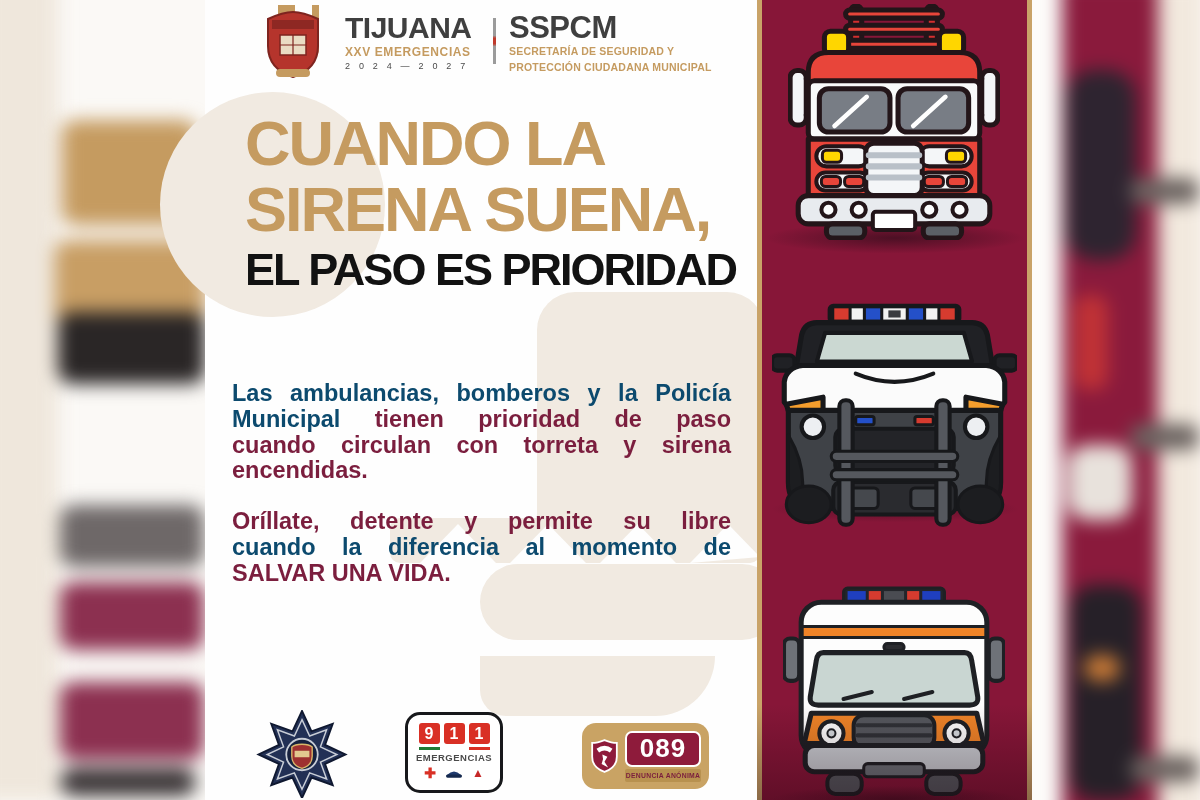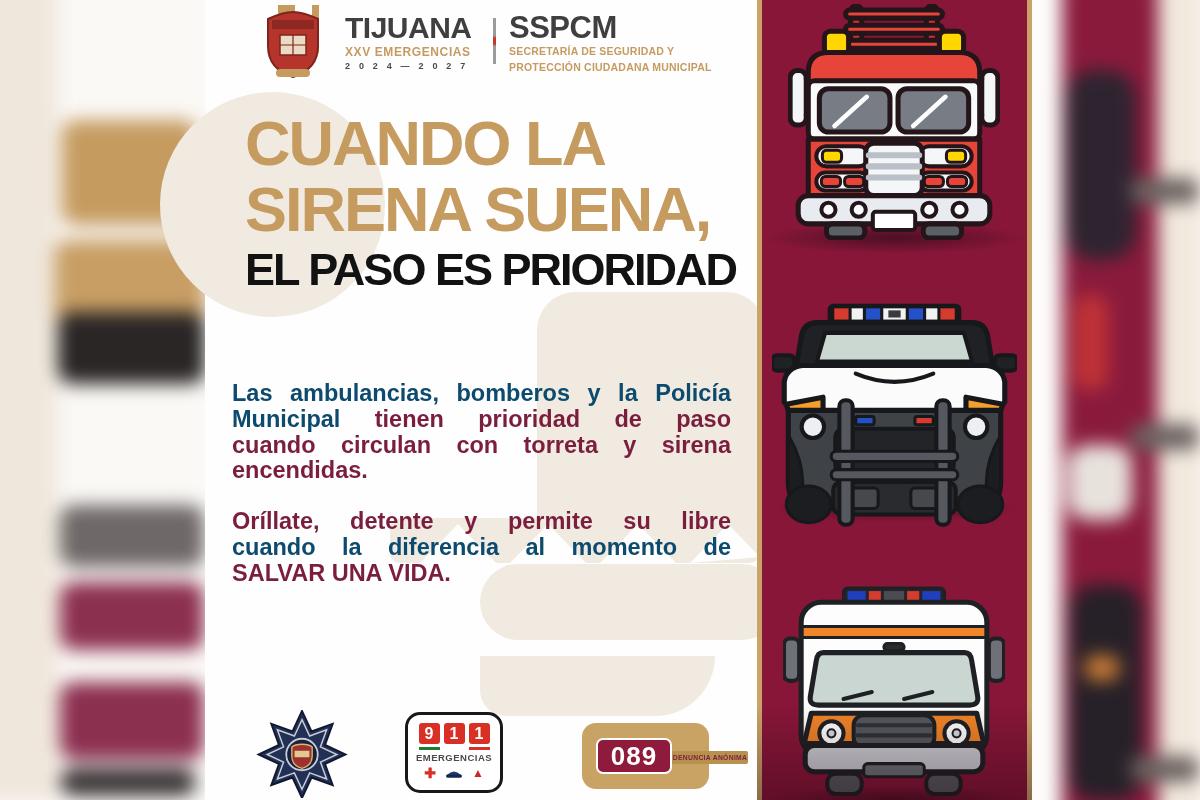--- a/index.html
+++ b/index.html
@@ -16,21 +16,21 @@
   .blob{position:absolute;border-radius:14px;}
 
   
   .poster{position:absolute;left:205px;top:0;width:827px;height:800px;background:#FEFEFE;}
   .wm{position:absolute;background:#F1EAE1;}
 
   
   .hdr-brand{position:absolute;left:140px;top:13px;color:#3F3F3F;}
   .hdr-city{font-size:30px;font-weight:bold;letter-spacing:-0.5px;color:#3F3F3F;line-height:30px;}
   .hdr-council{font-size:12px;font-weight:bold;color:#C59B60;letter-spacing:0.6px;margin-top:2px;}
-  .hdr-term{font-size:9px;font-weight:bold;color:#4A4A4A;letter-spacing:3.2px;margin-top:2px;}
+  .hdr-term{font-size:9px;font-weight:normal;color:#4A4A4A;letter-spacing:3.2px;margin-top:2px;}
   .hdr-divider{position:absolute;left:288px;top:18px;width:3px;height:46px;
     background:linear-gradient(#9b9b9b 0 38%,#C0392B 44% 56%,#9b9b9b 62% 100%);}
   .hdr-org{position:absolute;left:304px;top:13px;}
   .hdr-agency{font-size:31px;font-weight:bold;color:#3F3F3F;line-height:30px;letter-spacing:-0.5px;}
   .hdr-agline{font-size:10.5px;font-weight:bold;color:#C59B60;letter-spacing:0.2px;margin-top:2px;line-height:12px;}
 
   
   .title{position:absolute;left:40px;top:110px;}
   .t-big{font-size:63px;font-weight:bold;letter-spacing:-2px;line-height:66px;color:#C59B60;}
   .t-sub{font-size:45px;font-weight:bold;letter-spacing:-2px;line-height:52px;color:#121212;margin-top:2px;}
@@ -54,21 +54,21 @@
     display:flex;align-items:center;justify-content:center;border-radius:3px;}
   .flagbars{display:flex;gap:4px;margin-top:3px;}
   .fbar{width:21px;height:3px;}
   .fbar.g{background:#1E7A34;}.fbar.w{background:transparent;}.fbar.r{background:#D93025;}
   .lbl911{font-size:9.5px;font-weight:bold;color:#4A4A4A;letter-spacing:0.5px;margin-top:2px;}
   .icons911{display:flex;gap:9px;align-items:center;margin-top:3px;}
   .cross{color:#D93025;font-size:14px;font-weight:bold;line-height:14px;}
   .fire{color:#C62828;font-size:12px;line-height:12px;}
   .box089{position:absolute;left:377px;top:723px;width:127px;height:66px;background:#C9A364;
     border-radius:14px;display:flex;align-items:center;padding:6px 8px;gap:6px;}
-  .right089{display:flex;flex-direction:row;align-items:center;}
+  .right089{display:flex;flex-direction:column;align-items:center;}
   .num089{width:76px;height:36px;background:#8E1B3B;border:2px solid #fff;border-radius:7px;
     color:#fff;font-weight:bold;font-size:26px;display:flex;align-items:center;justify-content:center;
     letter-spacing:1px;}
   .lbl089{width:76px;height:13px;background:#B8914F;border-radius:2px;margin-top:2px;
     color:#7B1E3E;font-size:6.8px;font-weight:bold;display:flex;align-items:center;justify-content:center;
     letter-spacing:0.3px;}
 
   
   .strip{position:absolute;left:757px;top:0;width:275px;height:800px;background:#871638;
     border-left:5px solid #C9A368;border-right:5px solid #C9A368;}

